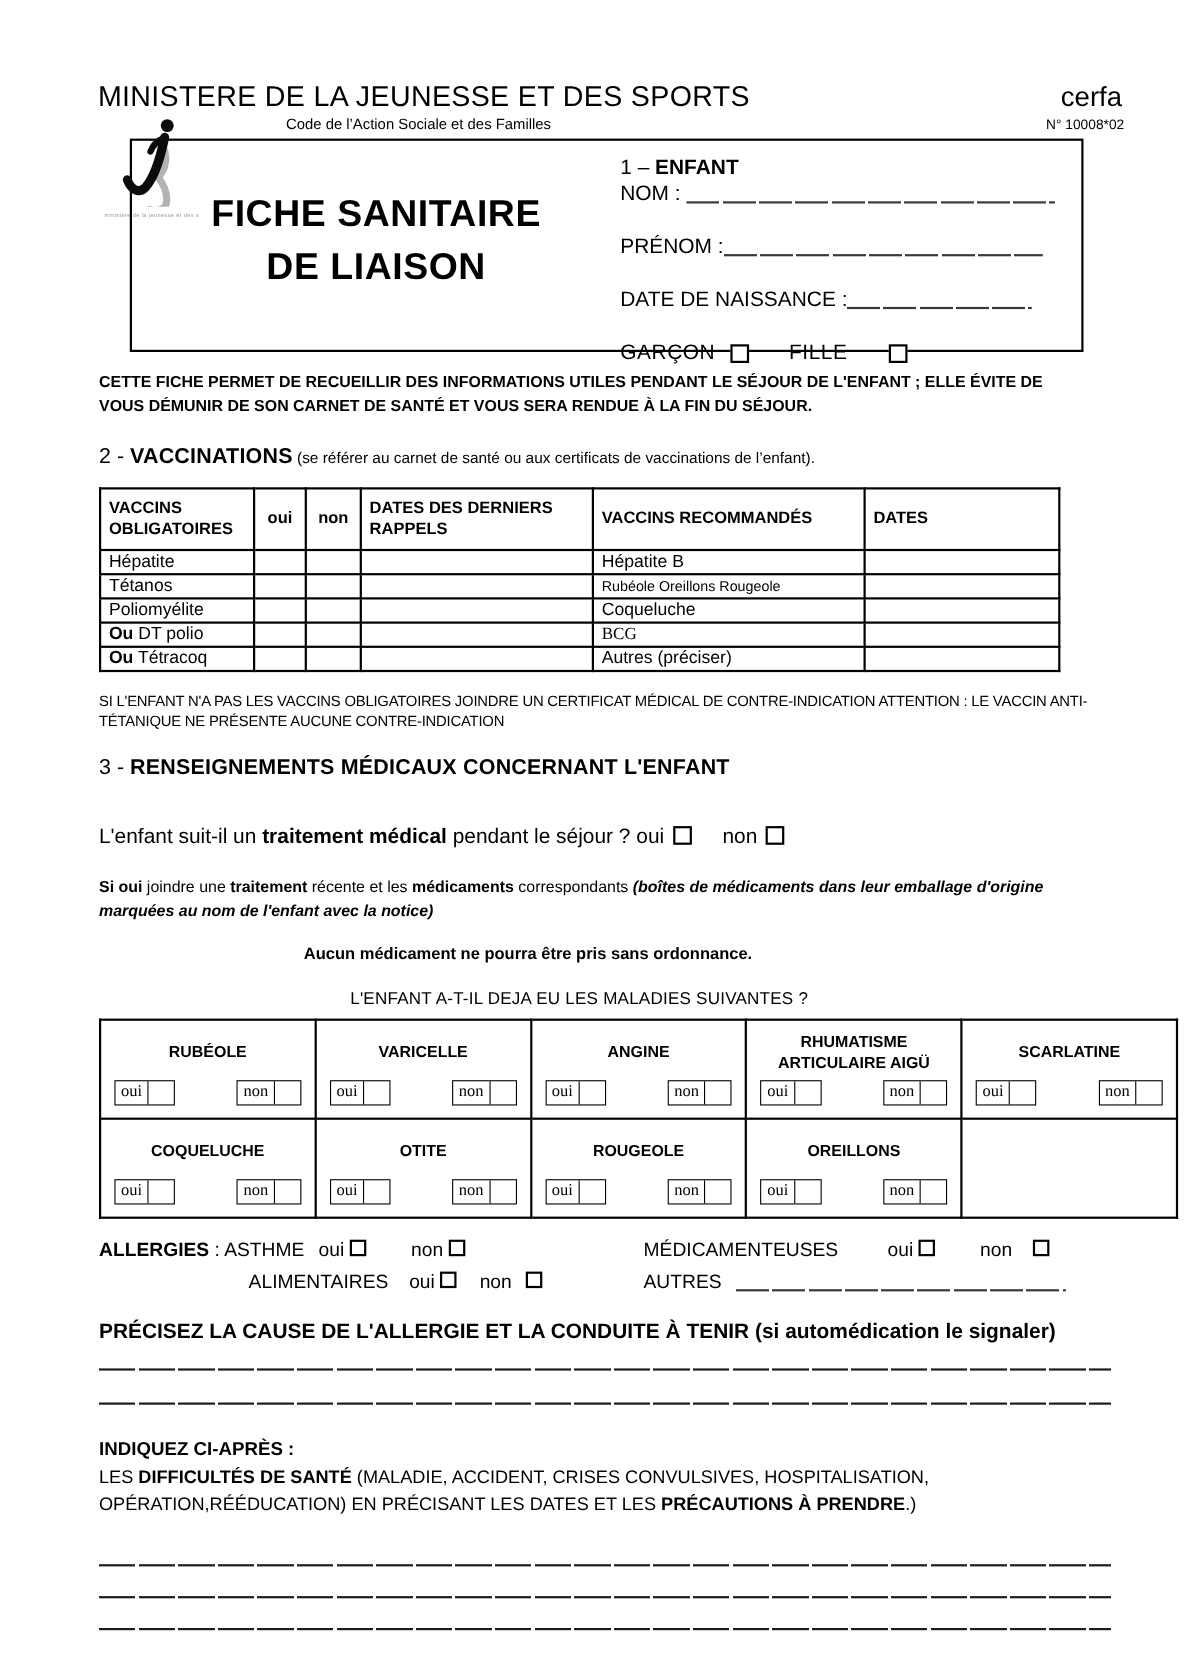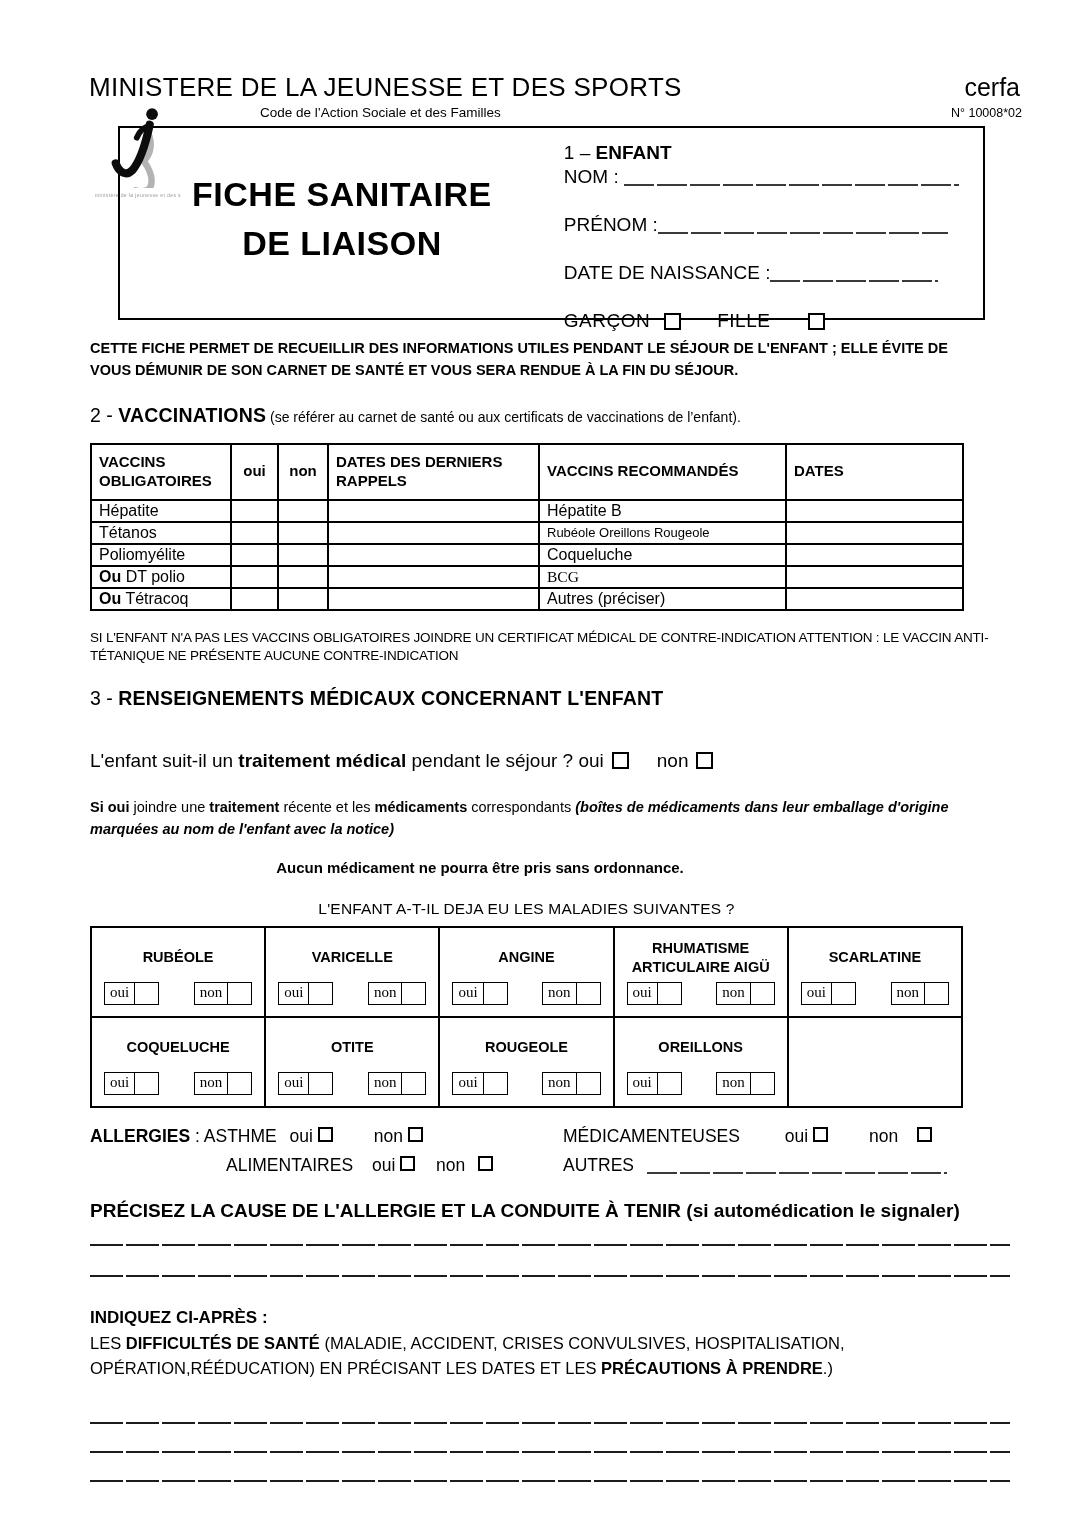--- a/index.html
+++ b/index.html
@@ -56,33 +56,33 @@
   .treat { margin-top:40px; font-size:19px; }
   .treat .cb { margin-left:8px; }
   .gap28 { display:inline-block; width:28px; }
 
   .si-oui { margin-top:24px; font-size:14.5px; line-height:1.55; width:860px; }
   .bi { font-weight:bold; font-style:italic; }
   .no-med { margin-top:18px; font-weight:bold; font-size:15px; text-align:center; width:780px; }
   .mal-q { margin-top:24px; font-size:15.5px; width:873px; text-align:center; letter-spacing:0.2px; }
 
   
-  .dis-table { margin-top:8px; width:873px; table-layout:fixed; }
+  .dis-table { margin-top:8px; width:981px; table-layout:fixed; }
   .dis-table td { border:2px solid #000; height:90px; vertical-align:top; padding:0; }
   .d-inner { display:flex; flex-direction:column; height:100%; }
   .d-name { flex:1; display:flex; align-items:center; justify-content:center; text-align:center;
             font-weight:bold; font-size:14.5px; line-height:1.3; padding:6px 4px 0; }
   .d-yn { display:flex; justify-content:space-between; padding:0 12px 11px; }
   .yn-box { display:inline-flex; border:1.5px solid #000; height:23px; align-items:stretch; background:#fff; }
   .yn-lab { font-family:"Liberation Serif", serif; font-size:15px; padding:1px 5px 0; border-right:1.5px solid #000; }
   .yn-cell { width:23px; }
 
   
   .allergies { margin-top:18px; font-size:17.5px; }
-  .al-row { display:flex; align-items:flex-end; }
+  .al-row { display:flex; align-items:flex-end;gap:22px; }
   .al-left { width:473px; }
   .al-row2 { margin-top:8px; }
   .al-ind { padding-left:136px; }
   .ml8{margin-left:8px;} .ml14{margin-left:14px;} .ml16{margin-left:16px;} .ml36{margin-left:36px;} .ml40{margin-left:40px;}
   .allergies .cb { vertical-align:0; }
 
   .precisez { margin-top:22px; font-weight:bold; font-size:19px; line-height:1.4; width:880px; }
   .u-line { height:2px; width:920px; background:repeating-linear-gradient(90deg,#1c1c1c 0 33px,#fff 33px 36px); }
   .l1 { margin-top:20px; } .l2 { margin-top:29px; }
 

